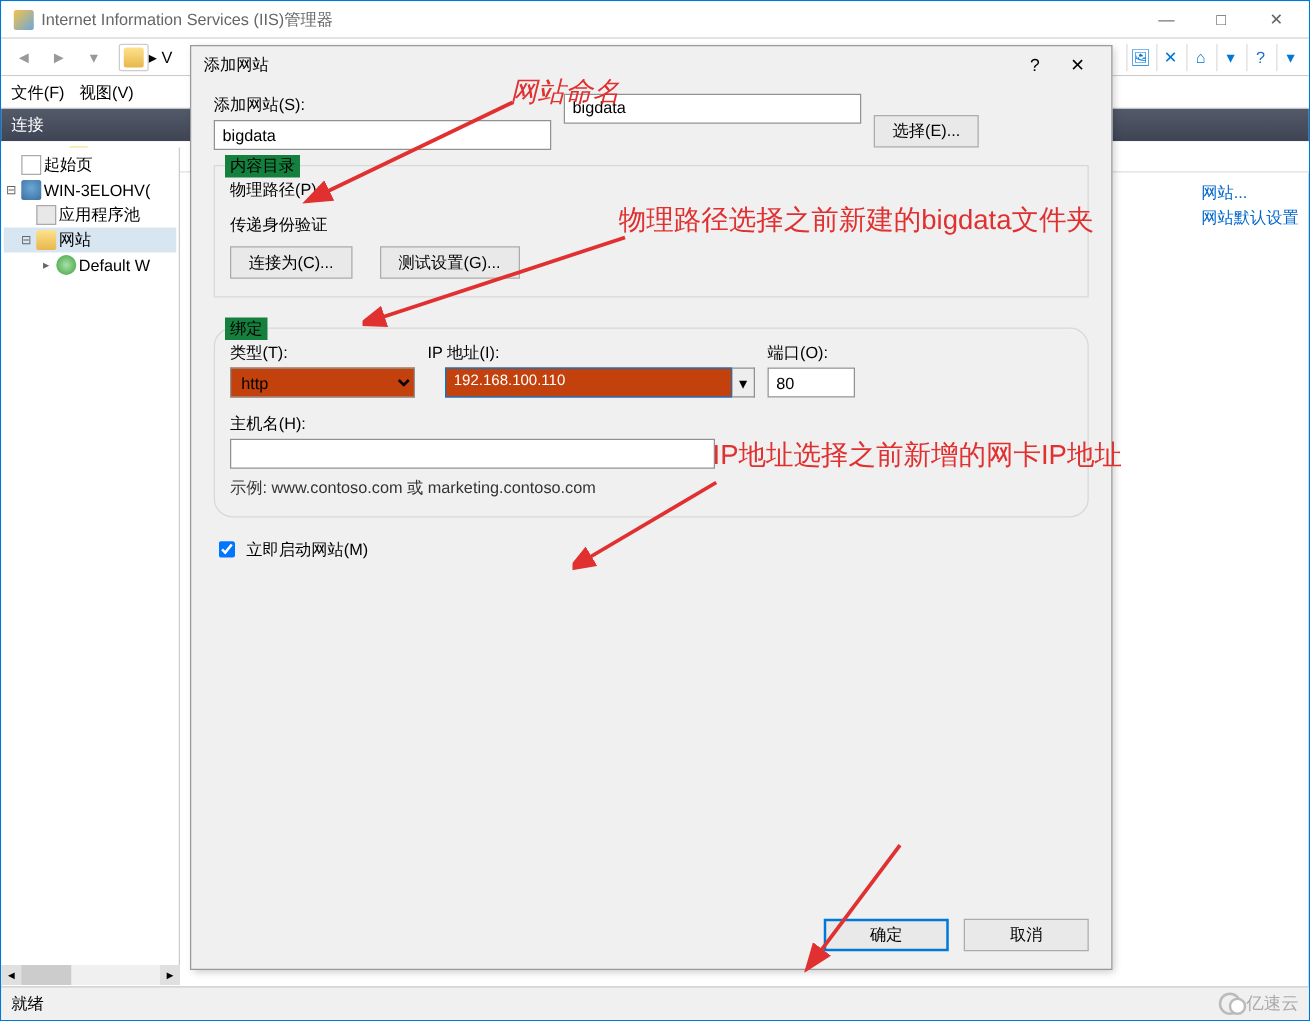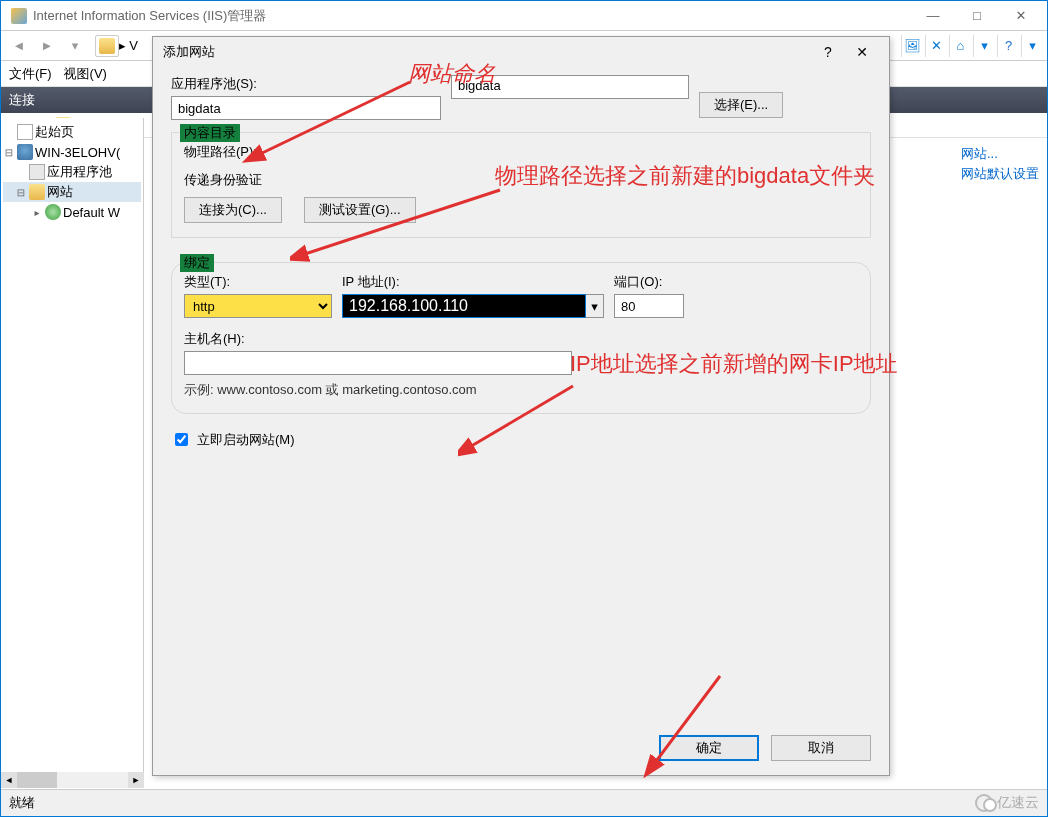--- a/index.html
+++ b/index.html
@@ -55,22 +55,22 @@
 .dialog-body { padding:8px 18px 0 18px; }
 .lbl { display:block; font-size:13px; margin-bottom:3px; color:#000; }
 .lbl.disabled { color:#999; }
 .row { display:flex; gap:10px; align-items:flex-start; }
 .col { display:flex; flex-direction:column; }
 input.txt, .txt-ro { height:24px; border:1px solid #919191; padding:2px 6px; font-size:13px; background:#fff; }
 .txt-ro { background:#fff; color:#000; }
 .btn { height:26px; padding:2px 14px; border:1px solid #acacac; background:#e9e9e9; font-size:13px; display:inline-flex; align-items:center; justify-content:center; min-width:80px; }
 .fieldset { border:1px solid #d8d8d8; padding:10px 12px 14px 12px; margin-top:12px; position:relative; }
 .fieldset .legend { position:absolute; top:-9px; left:8px; background:#15803d; padding:0 4px; font-size:13px; }
-select.sel { height:24px; border:1px solid #919191; font-size:13px; background:#fde047; padding:1px 4px; }
-.ip-input { height:24px; border:1px solid #0078d7; background:#000000; color:#fff; padding:2px 6px; font-size:16px; }
+select.sel { height:24px; border:1px solid #919191; font-size:13px; background:#c2410c; padding:1px 4px; }
+.ip-input { height:24px; border:1px solid #0078d7; background:#c2410c; color:#fff; padding:2px 6px; font-size:12px;margin-left:14px; }
 .browse-btn { width:28px; height:24px; border:1px solid #acacac; background:#e9e9e9; display:inline-flex; align-items:center; justify-content:center; }
 .chk-row { display:flex; align-items:center; gap:6px; margin-top:16px; }
 .dlg-footer { position:absolute; right:18px; bottom:14px; display:flex; gap:12px; }
 .btn.primary { border:2px solid #0078d7; min-width:100px; }
 .hint { font-size:13px; color:#333; margin-top:6px; }
 
 
 .anno { position:absolute; color:#e03030; font-size:22px; pointer-events:none; line-height:1.25; }
 .arrow-svg { position:absolute; pointer-events:none; }
 
@@ -186,21 +186,21 @@
     <span>添加网站</span>
     <span class="spacer"></span>
     <div class="dlg-btn">?</div>
     <div class="dlg-btn">✕</div>
   </div>
 
   <div class="dialog-body">
 
     <div class="row">
       <div class="col" style="width:270px;">
-        <label class="lbl">应用程序池(S):</label>
+        <label class="lbl">添加网站(S):</label>
         <input class="txt" value="bigdata" style="">
       </div>
       <div class="col" style="width:238px;">
         <div class="txt-ro" style="width:238px;">bigdata</div>
       </div>
       <div class="col" style="justify-content:flex-end; padding-top:17px;">
         <button class="btn">选择(E)...</button>
       </div>
     </div>
 

